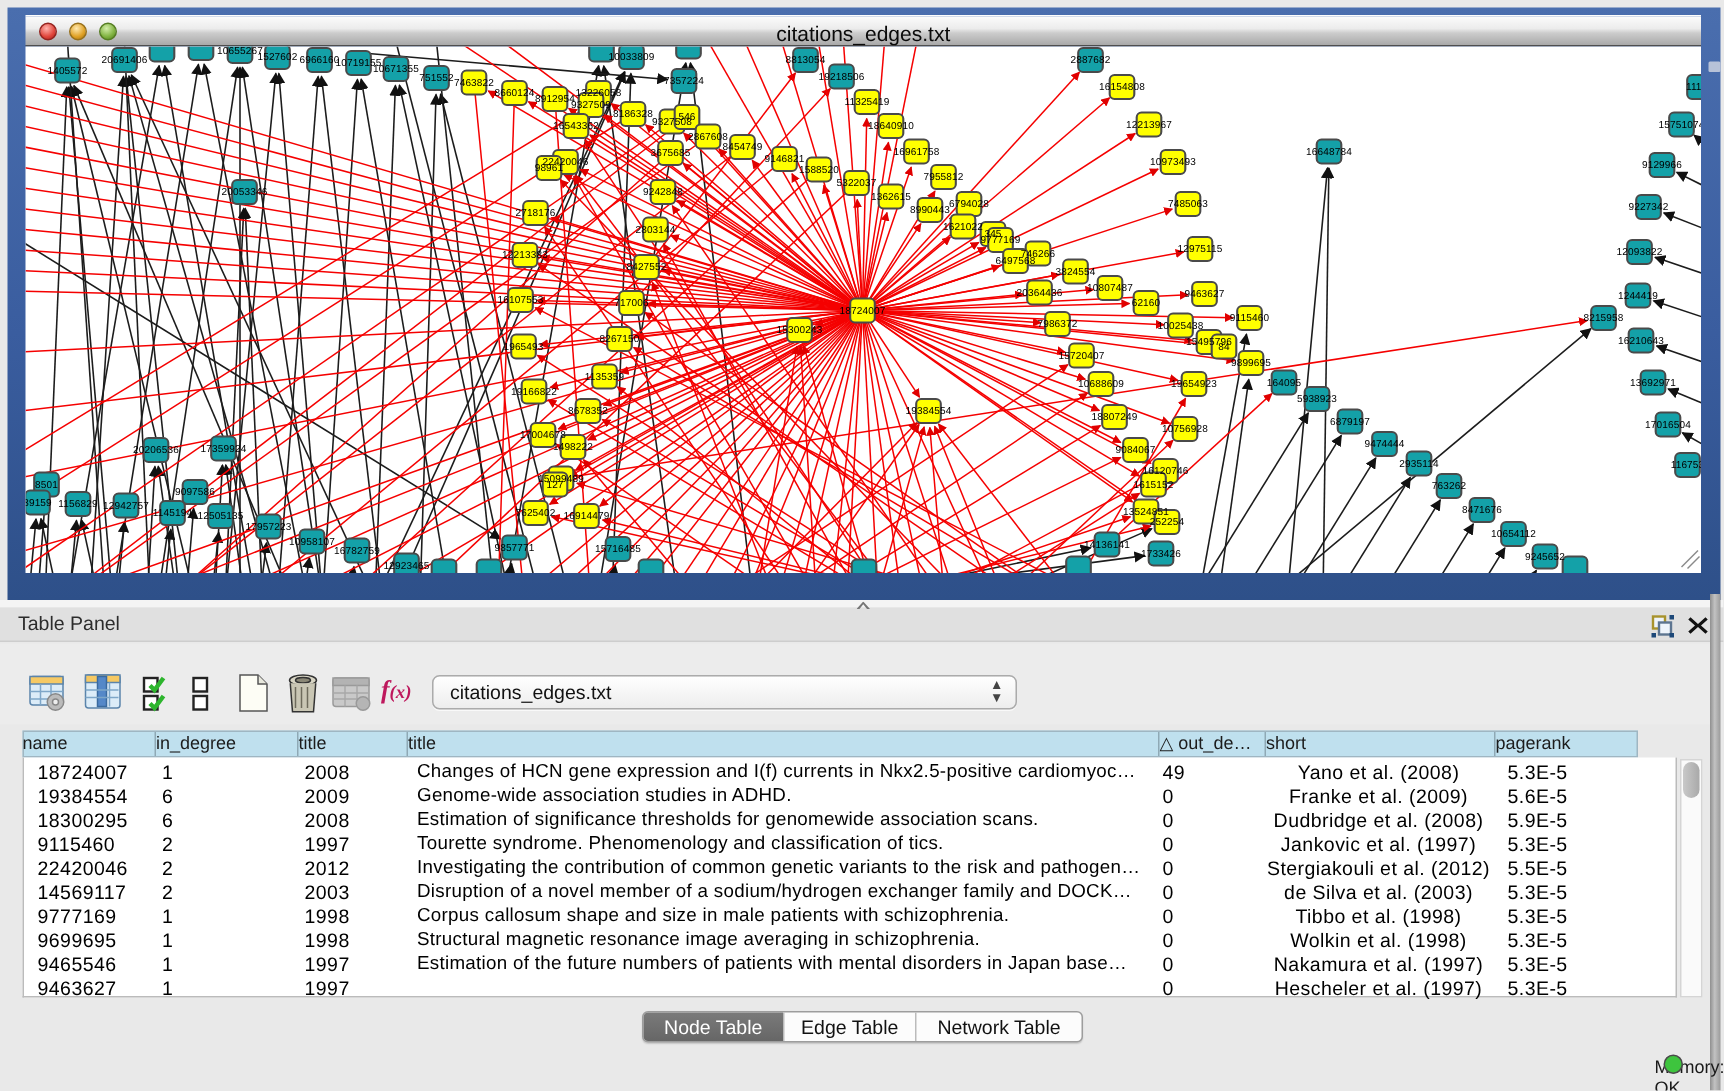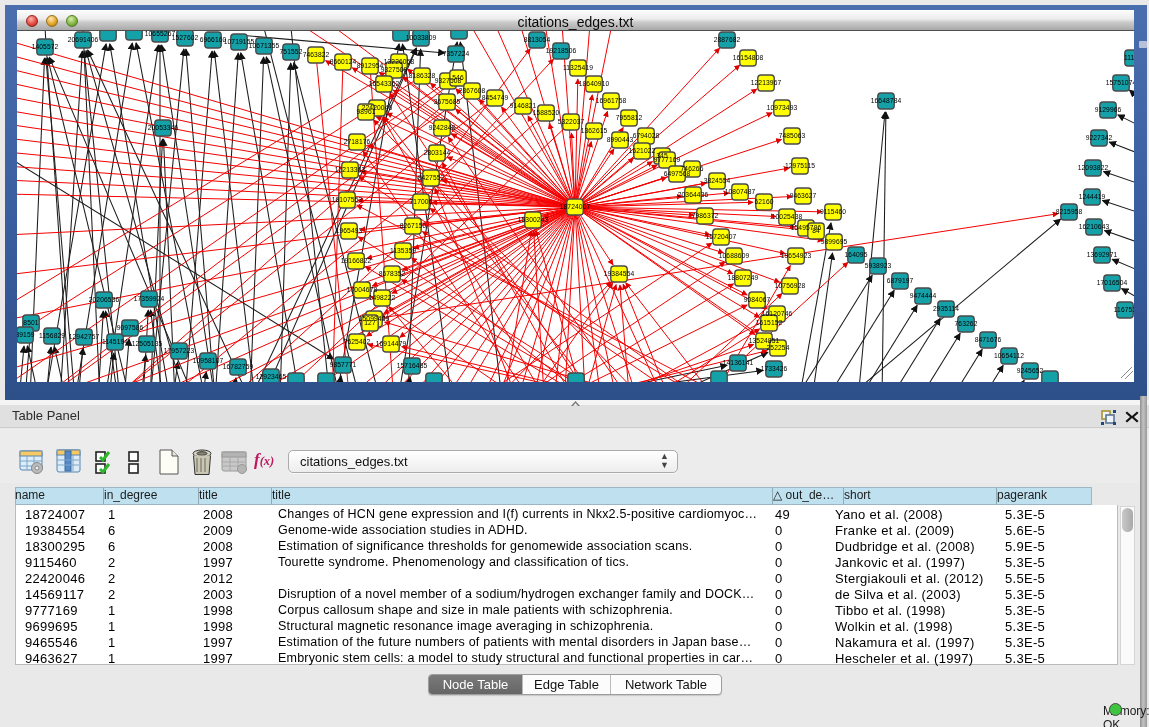--- a/index.html
+++ b/index.html
@@ -27,21 +27,21 @@
 #combotext{left:300px;top:454px;font-size:13px;color:#111}
 #comboarr{left:660px;top:452px;font-size:9px;color:#444;line-height:9px;text-align:center}
 
 #thead{left:15px;top:487px;width:1077px;height:18px;background:#bfe0ee;border:1px solid #9fb6c2}
 .th{position:absolute;top:488px;font-size:12px;color:#1c1c1c;text-align:left}
 .thsep{position:absolute;top:488px;width:1px;height:16px;background:#8fa9b5}
 #tbody{left:15px;top:505px;width:1103px;height:160px;background:#fff;border-left:1px solid #bbb;border-right:1px solid #bbb;border-bottom:1px solid #bbb}
 .trow{position:absolute;left:15px;width:1100px;height:16px;font-size:13px;letter-spacing:0.3px;color:#000;white-space:nowrap}
 .trow span{position:absolute;top:1px}
 .c0{left:10px}.c1{left:93px}.c2{left:188px}.c3{left:263px;font-size:12.5px;letter-spacing:0.2px}.c4{left:760px}
-.c5{left:820px;width:168px;}.c6{left:990px}
+.c5{left:820px;width:168px;text-align:center}.c6{left:990px}
 #vscroll{left:1120px;top:506px;width:15px;height:159px;background:#fafafa;border:1px solid #d5d5d5}
 #vthumb{left:1122px;top:508px;width:11px;height:24px;background:linear-gradient(90deg,#c9c9c9,#a9a9a9);border-radius:6px}
 
 #tabs{left:428px;top:674px;height:21px;border:1px solid #9d9d9d;border-radius:4px;background:#fcfcfc;box-shadow:0 1px 1px rgba(0,0,0,.15)}
 .tab{position:absolute;top:675px;height:19px;font-size:13px;line-height:19px;text-align:center;color:#111}
 #tab1{left:429px;width:93px;background:linear-gradient(#7a7a7a,#666666);color:#fff;border-radius:3px 0 0 3px}
 #tab2{left:522px;width:88px;border-left:1px solid #bbb}
 #tab3{left:610px;width:111px;border-left:1px solid #bbb}
 
 #memtext{left:1103px;top:704px;font-size:12px;color:#1a1a1a}
@@ -712,20 +712,21 @@
     <span class="c2">1997</span>
     <span class="c3">Tourette syndrome. Phenomenology and classification of tics.</span>
     <span class="c4">0</span>
     <span class="c5">Jankovic et al. (1997)</span>
     <span class="c6">5.3E-5</span>
   </div>
 <div class="trow" style="top:570px">
 <span class="c0">22420046</span>
     <span class="c1">2</span>
     <span class="c2">2012</span>
+    <span class="c3">Investigating the contribution of common genetic variants to the risk and pathogen…</span>
     <span class="c4">0</span>
     <span class="c5">Stergiakouli et al. (2012)</span>
     <span class="c6">5.5E-5</span>
   </div>
 <div class="trow" style="top:586px">
 <span class="c0">14569117</span>
     <span class="c1">2</span>
     <span class="c2">2003</span>
     <span class="c3">Disruption of a novel member of a sodium/hydrogen exchanger family and DOCK…</span>
     <span class="c4">0</span>
@@ -756,21 +757,20 @@
     <span class="c2">1997</span>
     <span class="c3">Estimation of the future numbers of patients with mental disorders in Japan base…</span>
     <span class="c4">0</span>
     <span class="c5">Nakamura et al. (1997)</span>
     <span class="c6">5.3E-5</span>
   </div>
 <div class="trow" style="top:650px">
 <span class="c0">9463627</span>
     <span class="c1">1</span>
     <span class="c2">1997</span>
-    <span class="c3">Embryonic stem cells: a model to study structural and functional properties in car…</span>
     <span class="c4">0</span>
     <span class="c5">Hescheler et al. (1997)</span>
     <span class="c6">5.3E-5</span>
   </div>
 <div class="abs" id="vscroll"></div>
 <div class="abs" id="vthumb"></div>
 
 <div class="abs" id="tabs" style="width:294px"></div>
 <div class="tab" id="tab1">Node Table</div>
 <div class="tab" id="tab2">Edge Table</div>

